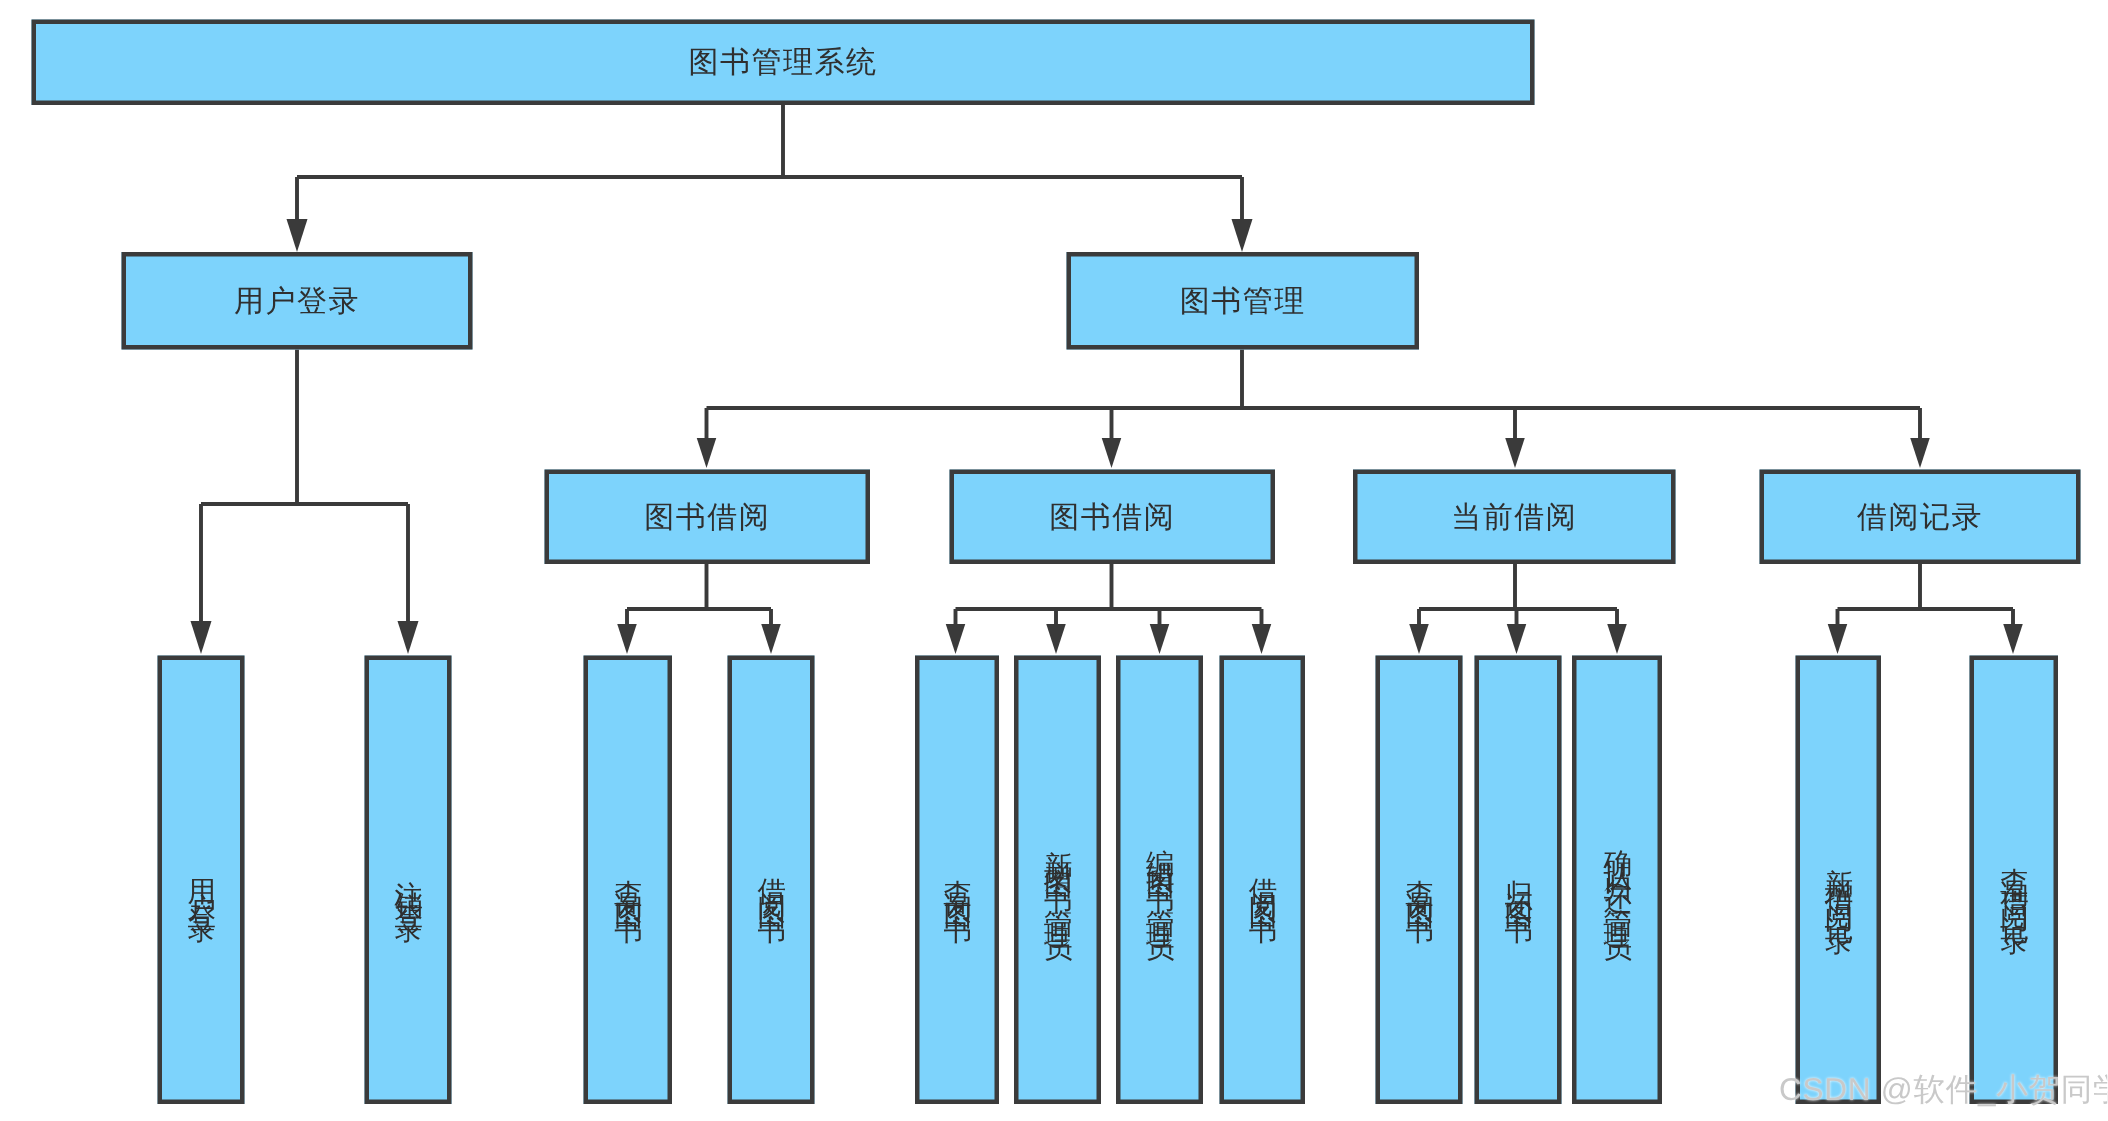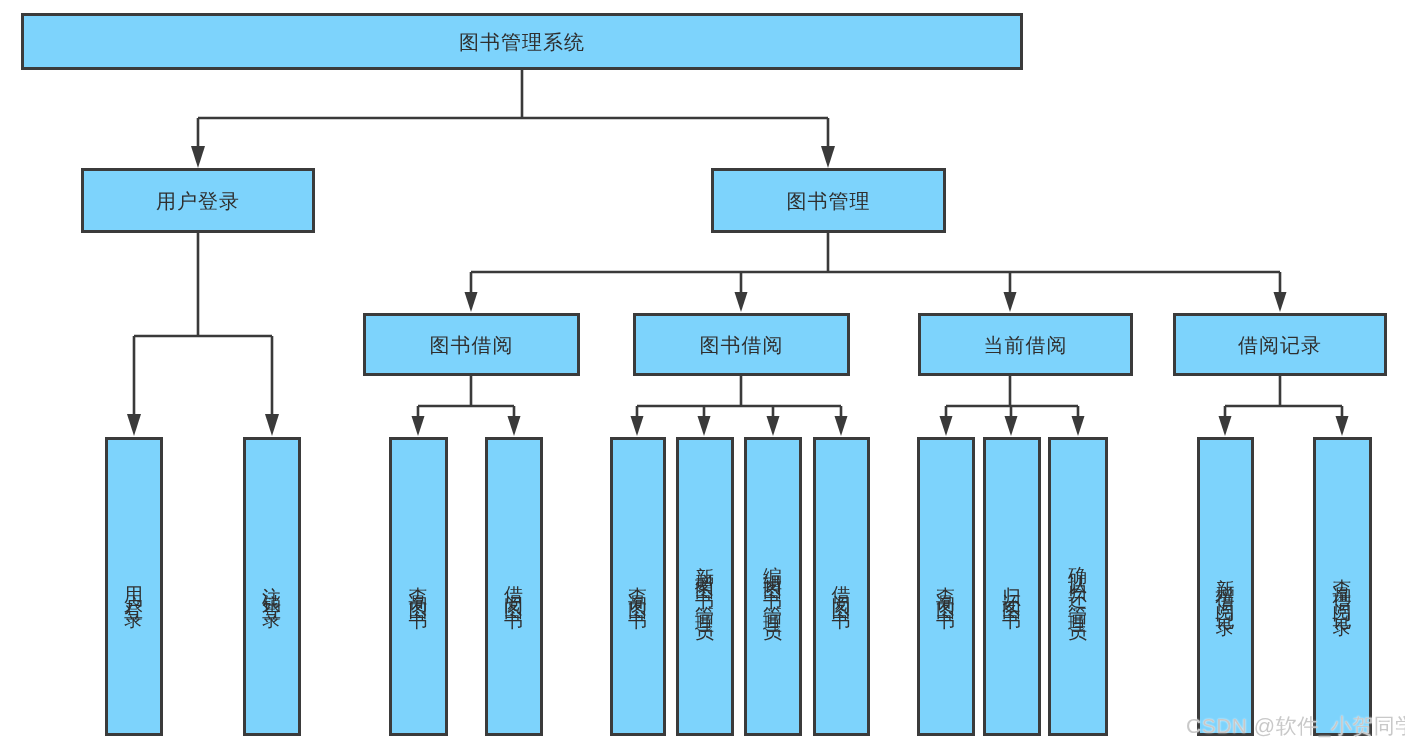--- a/index.html
+++ b/index.html
@@ -15,21 +15,21 @@
   .vnode{
     writing-mode:vertical-rl;text-orientation:mixed;
     font-size:19px;letter-spacing:8px;padding:8px 0;
   }
   
   .n-root{left:21px;top:13px;width:1002px;height:57px;}
   .n-userlogin{left:81px;top:168px;width:234px;height:65px;}
   .n-bookmgmt{left:711px;top:168px;width:235px;height:65px;}
   .n-newbook{left:363px;top:313px;width:217px;height:63px;}
   .n-bookborrow{left:633px;top:313px;width:217px;height:63px;}
-  .n-currentborrow{left:902px;top:313px;width:215px;height:63px;margin-left:16px;}
+  .n-currentborrow{left:902px;top:313px;width:215px;height:63px;}
   .n-borrowrecords{left:1173px;top:313px;width:214px;height:63px;}
   
   .leaf{top:437px;height:299px;}
   .n-l1{left:105px;width:58px;}
   .n-l2{left:243px;width:58px;}
   .n-a1{left:389px;width:59px;}
   .n-a2{left:485px;width:58px;}
   .n-b1{left:610px;width:56px;}
   .n-b2{left:676px;width:58px;}
   .n-b3{left:744px;width:58px;}

